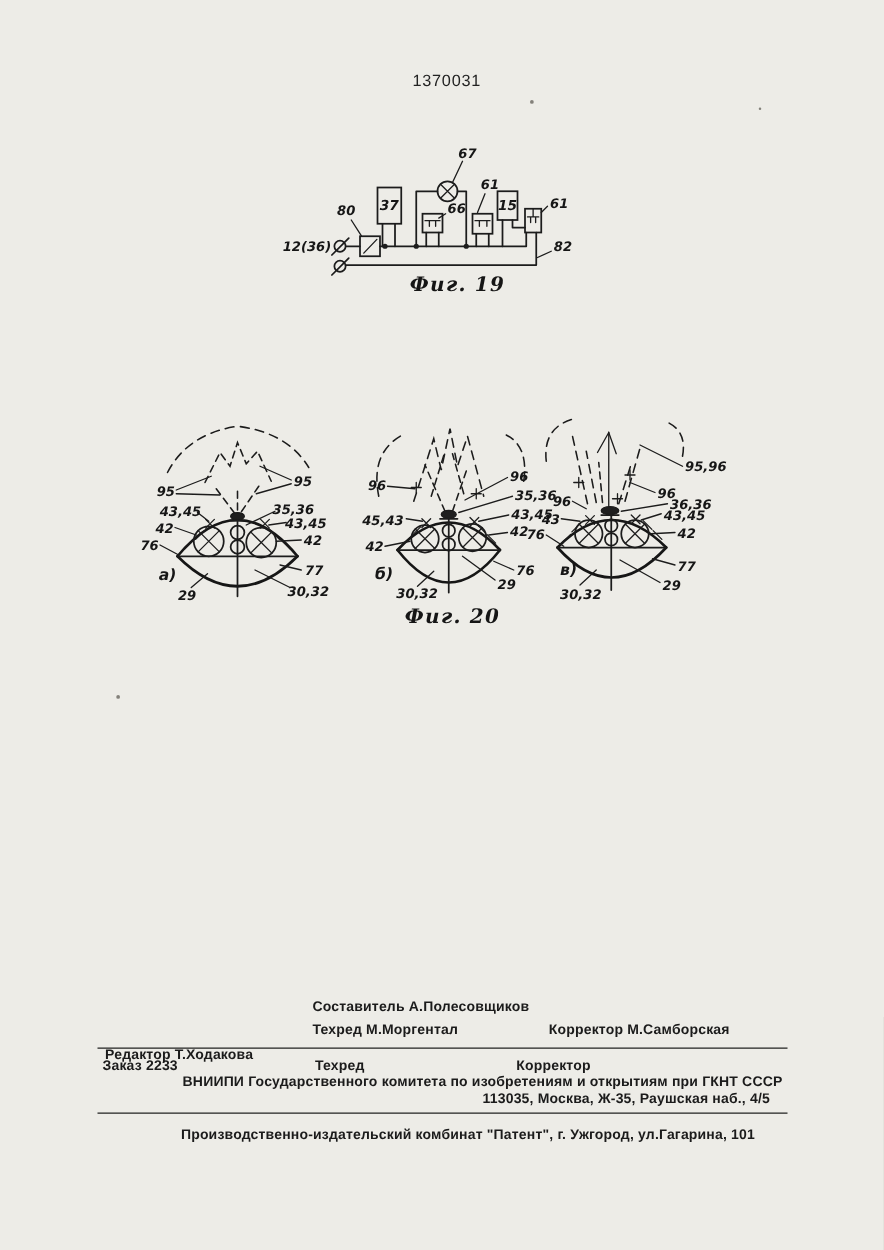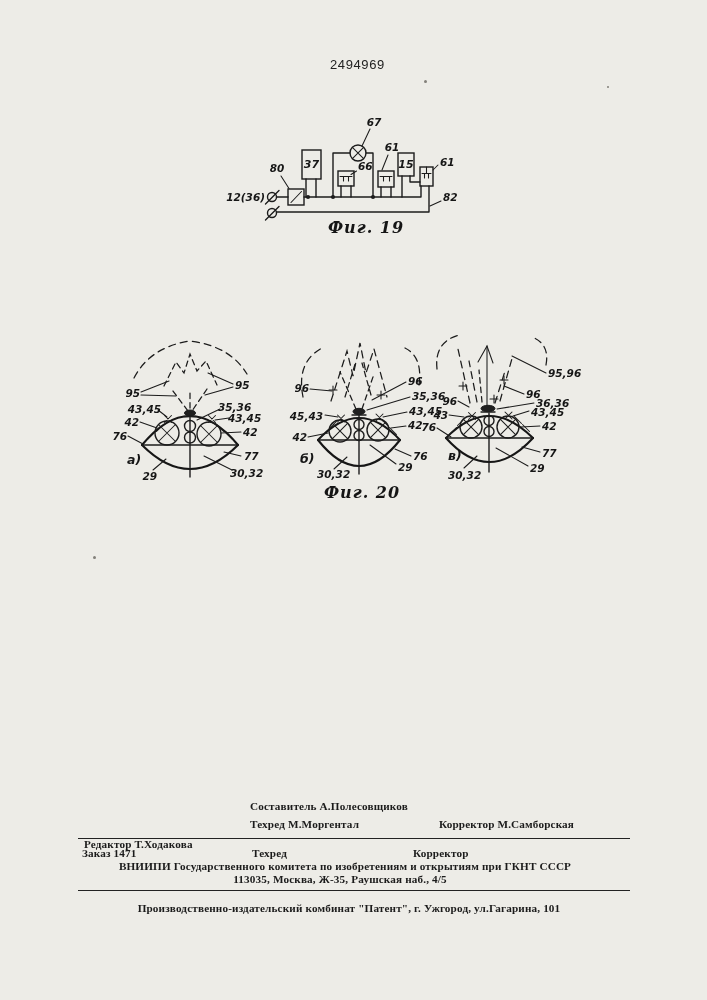--- a/index.html
+++ b/index.html
@@ -20,31 +20,31 @@
   .dash { stroke:#1c1c1c; fill:none; stroke-width:1.25; stroke-linecap:round; stroke-dasharray:7 5; }
   .dash2{ stroke:#1c1c1c; fill:none; stroke-width:1.25; stroke-linecap:round; stroke-dasharray:5.5 4; }
   .dot { fill:#1c1c1c; stroke:none; }
   .inkfill { fill:#1f1f1f; stroke:#1c1c1c; stroke-width:1; }
   
   .lbl { font:italic 700 10.5px "DejaVu Sans", sans-serif; fill:#161616; }
   .boxnum { font:italic 700 11px "DejaVu Sans", sans-serif; fill:#161616; }
   .tag { font:italic 700 12.5px "DejaVu Sans", sans-serif; fill:#161616; }
   .cap { font:italic 600 16px "DejaVu Serif", serif; fill:#151515; letter-spacing:1px; }
   
-  .ft { position:absolute; font-weight:bold; font-size:11.2px; letter-spacing:.15px; white-space:nowrap;font-family:Liberation Serif, serif; }
+  .ft { position:absolute; font-weight:bold; font-size:11.2px; letter-spacing:.15px; white-space:nowrap; }
   .rule { position:absolute; left:78px; width:552px; height:0; border-top:1.6px solid #222; }
-  .ctr { text-align:center; }
+  .ctr { text-align:right; }
   .speck { position:absolute; width:3px; height:3px; border-radius:50%; background:#55524c; opacity:.7; }
 </style>
 </head>
 <body>
 
 <div class="page">
 
-  <div class="pat-num">2494969</div>
+  <div class="pat-num">1370031</div>
 
   <svg width="707" height="560" viewBox="0 0 707 560">
 
     <g>
       <g>
         <path class="s" d="M277,197 H288 M304,197 H421 M421,197 V186 M277,212 H429 M429,186 V212"></path>
       </g>
       <g>
         <circle class="s" cx="272" cy="197" r="4.5"></circle>
         <path class="s" d="M265.5,204 L279,190.5"></path>
@@ -260,25 +260,25 @@
   <div class="speck" style="left:607px; top:86px; width:2px; height:2px;"></div>
 
   <div>
     <div class="ft" style="left:250px; top:800px;">Составитель  А.Полесовщиков</div>
     <div class="ft" style="left:84px;  top:818px;margin-top:20px;">Редактор Т.Ходакова</div>
     <div class="ft" style="left:250px; top:818px;">Техред М.Моргентал</div>
     <div class="ft" style="left:415px; top:818px;padding-left:24px;">Корректор М.Самборская</div>
 
     <div class="rule" style="top:838px;"></div>
 
-    <div class="ft" style="left:82px;  top:847px;">Заказ 1471</div>
+    <div class="ft" style="left:82px;  top:847px;">Заказ 2233</div>
     <div class="ft" style="left:252px; top:847px;">Техред</div>
     <div class="ft" style="left:413px; top:847px;">Корректор</div>
 
     <div class="ft ctr" style="left:64px; top:860px; width:562px;">ВНИИПИ Государственного комитета по изобретениям и открытиям при ГКНТ СССР</div>
     <div class="ft ctr" style="left:64px; top:873px; width:552px;">113035, Москва, Ж-35, Раушская наб., 4/5</div>
 
     <div class="rule" style="top:890px;"></div>
 
-    <div class="ft ctr" style="left:82px; top:902px; width:534px;">Производственно-издательский комбинат "Патент", г. Ужгород, ул.Гагарина, 101</div>
+    <div class="ft ctr" style="left:70px; top:902px; width:534px;">Производственно-издательский комбинат "Патент", г. Ужгород, ул.Гагарина, 101</div>
   </div>
 
 </div>
 
 </body></html>

